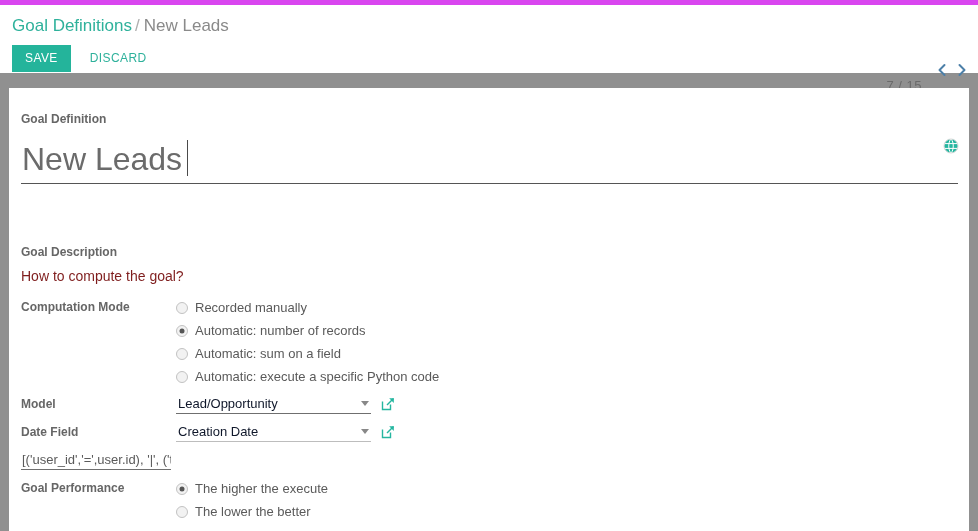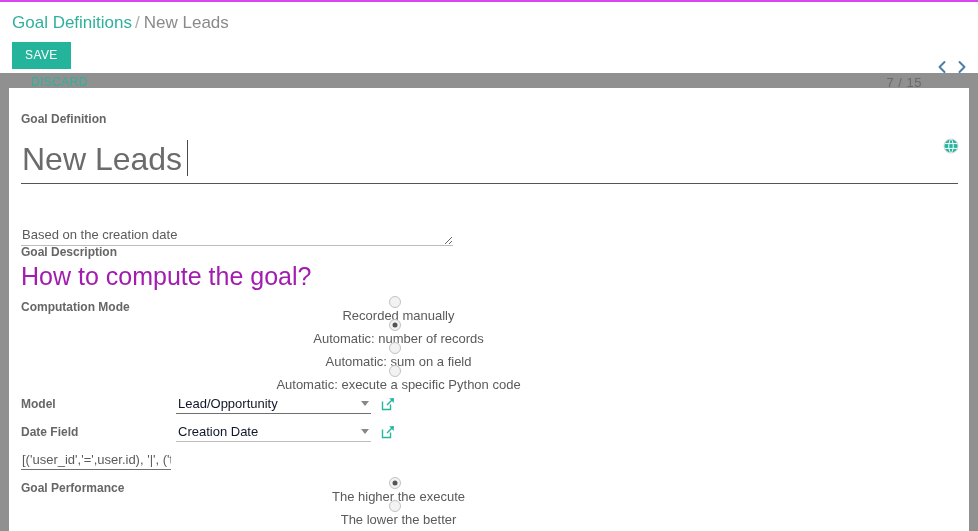--- a/index.html
+++ b/index.html
@@ -20,21 +20,21 @@
     width: 978px;
     height: 531px;
     background: #ffffff;
   }
 
   
   .control-panel {
     position: relative;
     height: 73px;
     background: #ffffff;
-    border-top: 2px solid #d946ef;
+    border-top: 5px solid #d946ef;
     box-sizing: border-box;
   }
   .breadcrumb {
     position: absolute;
     left: 12px;
     top: 9px;
     font-size: 17px;
     line-height: 24px;
     white-space: nowrap;
   }
@@ -48,22 +48,21 @@
   }
   .bc-current {
     color: #8a8a8a;
   }
 
   .btn-row {
     position: absolute;
     left: 12px;
     top: 40px;
     display: flex;
-    align-items: flex-start;
-    flex-direction: column;
+    align-items: center;
   }
   .btn-save {
     background: #24b49b;
     color: #ffffff;
     font-size: 12px;
     letter-spacing: .4px;
     padding: 6px 13px 7px 13px;
     border: none;
     line-height: 14px;
     cursor: pointer;
@@ -197,22 +196,22 @@
     line-height: 17px;
     font-family: "Liberation Sans", sans-serif;
     overflow: hidden;
     box-sizing: border-box;
   }
 
   .group-title {
     position: absolute;
     left: 12px;
     top: 176px;
-    font-size: 25px;
-    color: #a21caf;
+    font-size: 14px;
+    color: #7f1d1d;
     line-height: 24px;
   }
 
   .form-grid {
     position: absolute;
     left: 12px;
     top: 208px;
     width: 600px;
   }
   .frow {
@@ -231,21 +230,20 @@
   .fvalue {
     flex: 1;
     display: flex;
     align-items: center;
   }
 
   .radio-line {
     display: flex;
     align-items: center;
     height: 23px;
-    flex-direction: column;
   }
   .radio {
     width: 12px;
     height: 12px;
     border-radius: 50%;
     border: 1px solid #c2c2c2;
     background: #f2f2f2;
     box-sizing: border-box;
     margin-right: 7px;
     flex: 0 0 12px;
@@ -362,21 +360,20 @@
       </svg>
 
       <div class="section-label">Goal Definition</div>
 
       <div class="title-field">
         <input class="title-input" type="text" value="New Leads" style="">
       </div>
       <div class="title-caret"></div>
 
       <div class="desc-label">Goal Description</div>
-      <textarea class="desc-area" style="">Based on the creation date</textarea>
 
       <div class="group-title">How to compute the goal?</div>
 
       <div class="form-grid">
 
         <div class="frow">
           <div class="flabel">Computation Mode</div>
           <div class="fvalue" style="display:block;">
             <div class="radio-line">
               <span class="radio"></span>

